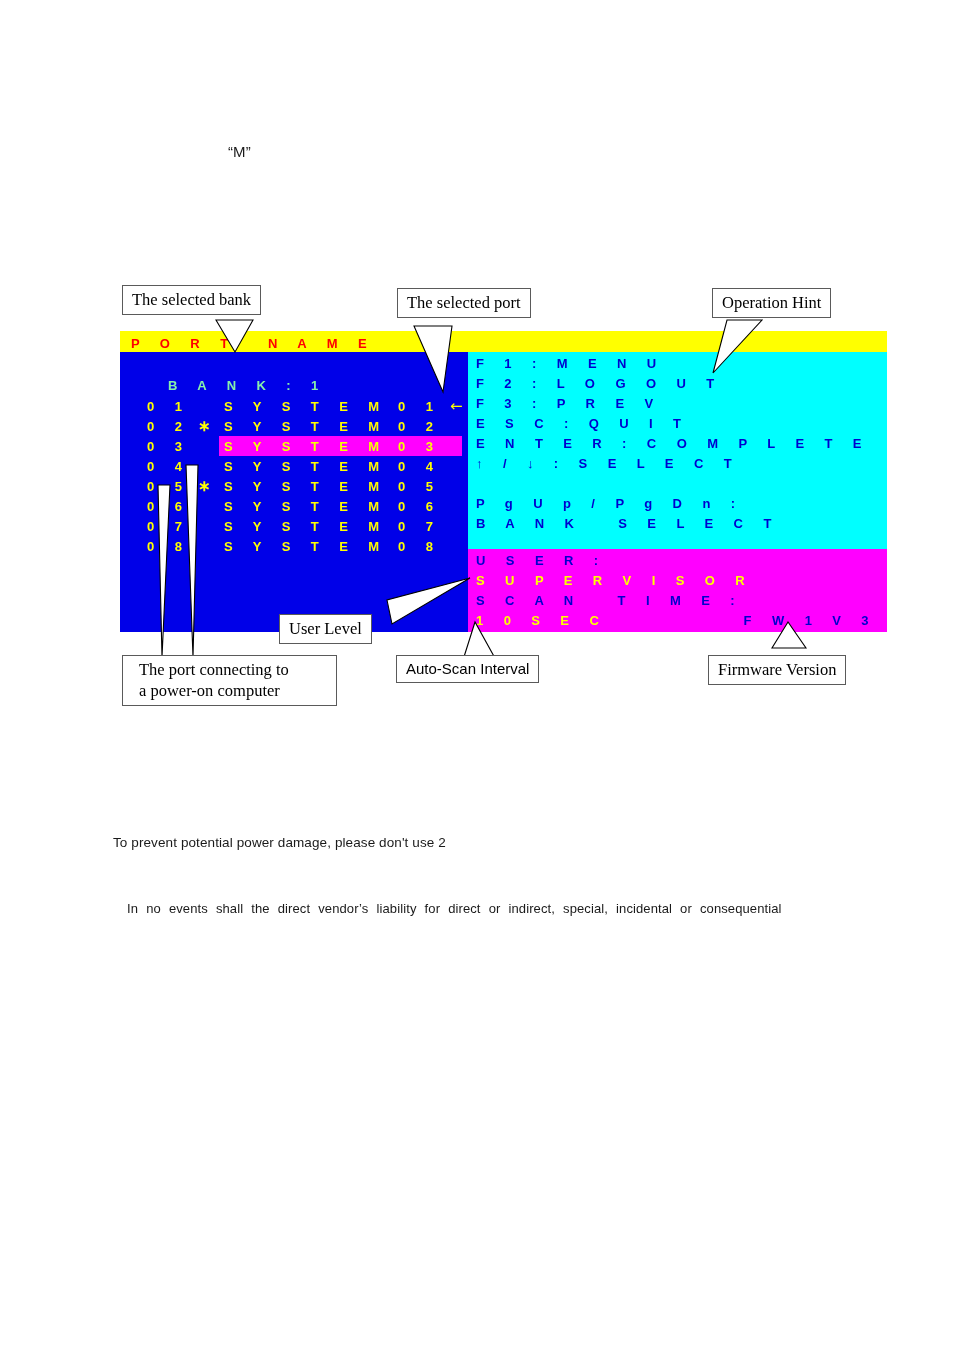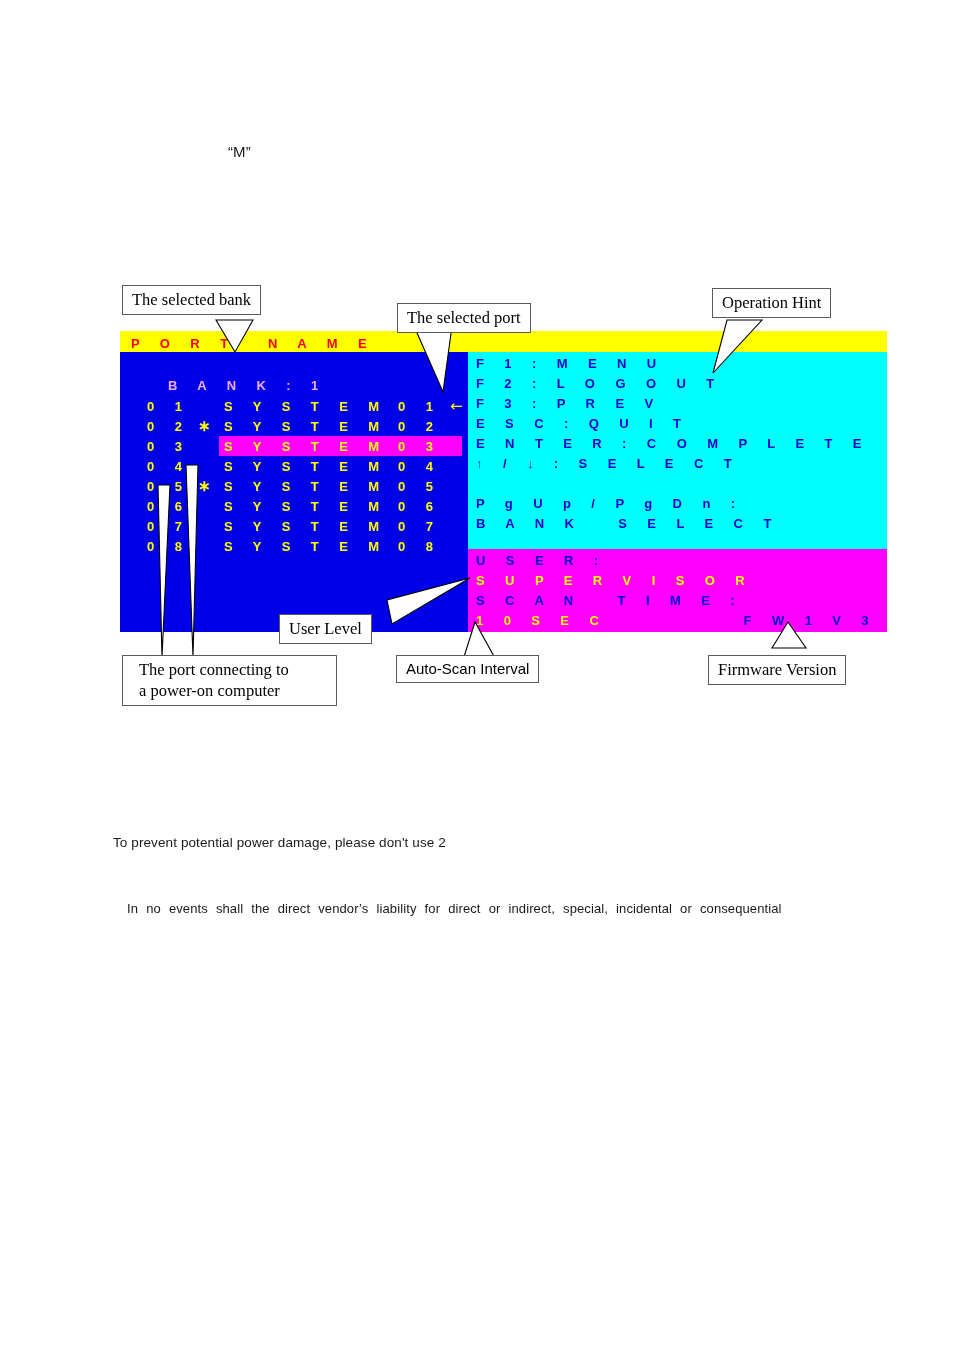--- a/index.html
+++ b/index.html
@@ -72,21 +72,21 @@
     letter-spacing: 8.4px;
     white-space: pre;
     line-height: 20px;
   }
 
   
   #hdr-port { left: 11px; top: 3px; color: #ff0000; }
   #hdr-name { left: 148px; top: 3px; color: #ff0000; }
 
   
-  #bank-line { left: 11px; top: 24px; color: #f0abfc; padding-left: 37px; }
+  #bank-line { left: 11px; top: 24px; color: #86efac; padding-left: 37px; }
 
   
   .port-row {
     position: absolute;
     left: 16px; width: 344px; height: 20px;
   }
   .port-row .pnum {
     position: absolute; left: 11px; top: 3px;
     font-family: "Liberation Sans", sans-serif;
     font-weight: bold; font-size: 13px;
@@ -284,21 +284,21 @@
 
   <polygon points="387,600 392,624 470,578"></polygon>
 
   <polygon points="463,660 496,660 475,622"></polygon>
 
   <polygon points="772,648 806,648 788,622"></polygon>
 </svg>
 
 <div class="callout" style="left:122px; top:285px;">The selected bank</div>
 
-<div class="callout" style="left:397px; top:303px;">The selected port</div>
+<div class="callout" style="left:397px; top:288px;">The selected port</div>
 
 <div class="callout" style="left:712px; top:288px;">Operation Hint</div>
 
 <div class="callout" style="left:279px; top:614px;">User Level</div>
 
 <div class="callout two-line" style="left:122px; top:655px; width:215px; text-align:left; padding-left:16px;">
   <span>The port connecting to</span><br>
   <span>a power-on computer</span>
 </div>
 

